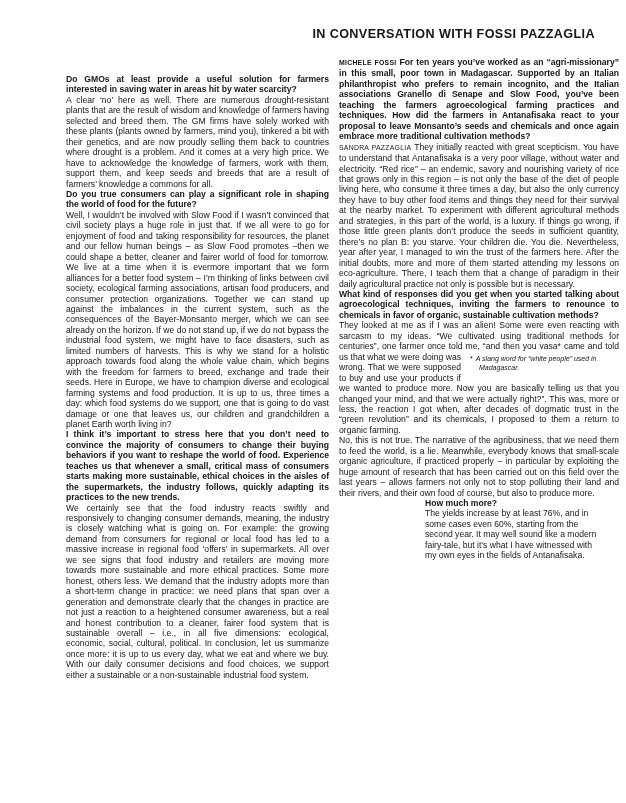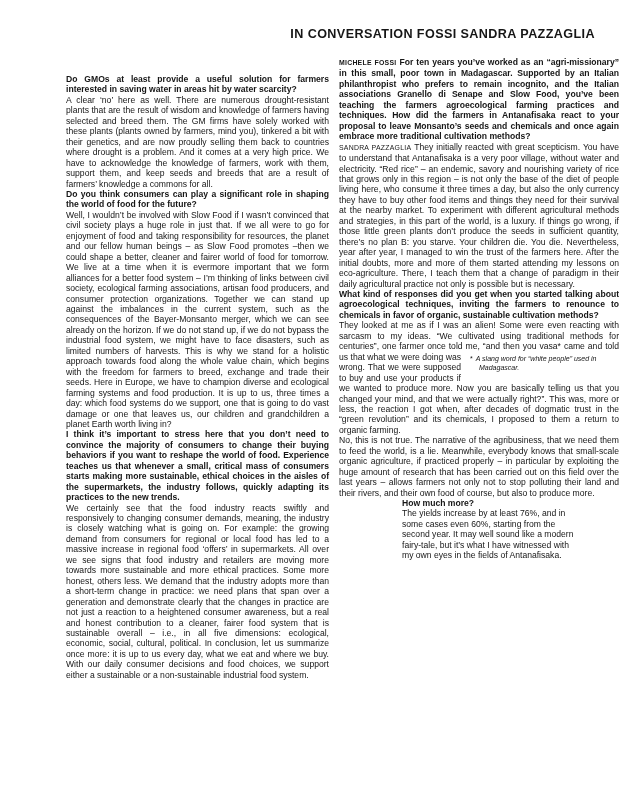--- a/index.html
+++ b/index.html
@@ -59,38 +59,38 @@
     font-style: italic;
     text-align: left;
     padding-left: 9px;
     text-indent: -9px;
   }
   .fn-marker {
     font-style: normal;
     margin-right: 3px;
   }
   .indented {
-    margin-left: 63px;
+    margin-left: 86px;
     width: 178px;
   }
   .indented p { text-align: left; }
 </style>
 </head>
 <body>
 
 <div class="page">
 
-  <div class="title">IN CONVERSATION FOSSI SANDRA PAZZAGLIA</div>
+  <div class="title">IN CONVERSATION WITH FOSSI PAZZAGLIA</div>
 
   <div class="columns">
 
     <div class="col col-left">
       <p class="q">Do GMOs at least provide a useful solution for farmers interested in saving water in areas hit by water scarcity?</p>
       <p>A clear ‘no’ here as well. There are numerous drought-resistant plants that are the result of wisdom and knowledge of farmers having selected and breed them. The GM firms have solely worked with these plants (plants owned by farmers, mind you), tinkered a bit with their genetics, and are now proudly selling them back to countries where drought is a problem. And it comes at a very high price. We have to acknowledge the knowledge of farmers, work with them, support them, and keep seeds and breeds that are a result of farmers’ knowledge a commons for all.</p>
-      <p class="q">Do you think consumers can play a significant role in shaping the world of food for the future?</p>
+      <p class="q">Do you true consumers can play a significant role in shaping the world of food for the future?</p>
       <p>Well, I wouldn’t be involved with Slow Food if I wasn’t convinced that civil society plays a huge role in just that. If we all were to go for enjoyment of food and taking responsibility for resources, the planet and our fellow human beings – as Slow Food promotes –then we could shape a better, cleaner and fairer world of food for tomorrow. We live at a time when it is evermore important that we form alliances for a better food system – I’m thinking of links between civil society, ecological farming associations, artisan food producers, and consumer protection organizations. Together we can stand up against the imbalances in the current system, such as the consequences of the Bayer-Monsanto merger, which we can see already on the horizon. If we do not stand up, if we do not bypass the industrial food system, we might have to face disasters, such as limited numbers of harvests. This is why we stand for a holistic approach towards food along the whole value chain, which begins with the freedom for farmers to breed, exchange and trade their seeds. Here in Europe, we have to champion diverse and ecological farming systems and food production. It is up to us, three times a day: which food systems do we support, one that is going to do vast damage or one that leaves us, our children and grandchildren a planet Earth worth living in?</p>
       <p class="q">I think it’s important to stress here that you don’t need to convince the majority of consumers to change their buying behaviors if you want to reshape the world of food. Experience teaches us that whenever a small, critical mass of consumers starts making more sustainable, ethical choices in the aisles of the supermarkets, the industry follows, quickly adapting its practices to the new trends.</p>
       <p>We certainly see that the food industry reacts swiftly and responsively to changing consumer demands, meaning, the industry is closely watching what is going on. For example: the growing demand from consumers for regional or local food has led to a massive increase in regional food ‘offers’ in supermarkets. All over we see signs that food industry and retailers are moving more towards more sustainable and more ethical practices. Some more honest, others less. We demand that the industry adopts more than a short-term change in practice: we need plans that span over a generation and demonstrate clearly that the changes in practice are not just a reaction to a heightened consumer awareness, but a real and honest contribution to a cleaner, fairer food system that is sustainable overall – i.e., in all five dimensions: ecological, economic, social, cultural, political. In conclusion, let us summarize once more: it is up to us every day, what we eat and where we buy. With our daily consumer decisions and food choices, we support either a sustainable or a non-sustainable industrial food system.</p>
     </div>
 
     <div class="col col-right">
       <p class="q"><span class="speaker">MICHELE FOSSI</span><span>For ten years you’ve worked as an “agri-missionary” in this small, poor town in Madagascar. Supported by an Italian philanthropist who prefers to remain incognito, and the Italian associations Granello di Senape and Slow Food, you’ve been teaching the farmers agroecological farming practices and techniques. How did the farmers in Antanafisaka react to your proposal to leave Monsanto’s seeds and chemicals and once again embrace more traditional cultivation methods?</span></p>
       <p><span class="speaker">SANDRA PAZZAGLIA</span><span>They initially reacted with great scepticism. You have to understand that Antanafisaka is a very poor village, without water and electricity. “Red rice” – an endemic, savory and nourishing variety of rice that grows only in this region – is not only the base of the diet of people living here, who consume it three times a day, but also the only currency they have to buy other food items and things they need for their survival at the nearby market. To experiment with different agricultural methods and strategies, in this part of the world, is a luxury. If things go wrong, if those little green plants don’t produce the seeds in sufficient quantity, there’s no plan B: you starve. Your children die. You die. Nevertheless, year after year, I managed to win the trust of the farmers here. After the initial doubts, more and more of them started attending my lessons on eco-agriculture. There, I teach them that a change of paradigm in their daily agricultural practice not only is possible but is necessary.</span></p>
       <p class="q">What kind of responses did you get when you started talking about agroecological techniques, inviting the farmers to renounce to chemicals in favor of organic, sustainable cultivation methods?</p>
       <p><span>They looked at me as if I was an alien! Some were even reacting with sarcasm to my ideas. “We cultivated using traditional methods for centuries”, one farmer once told me, “and</span>

